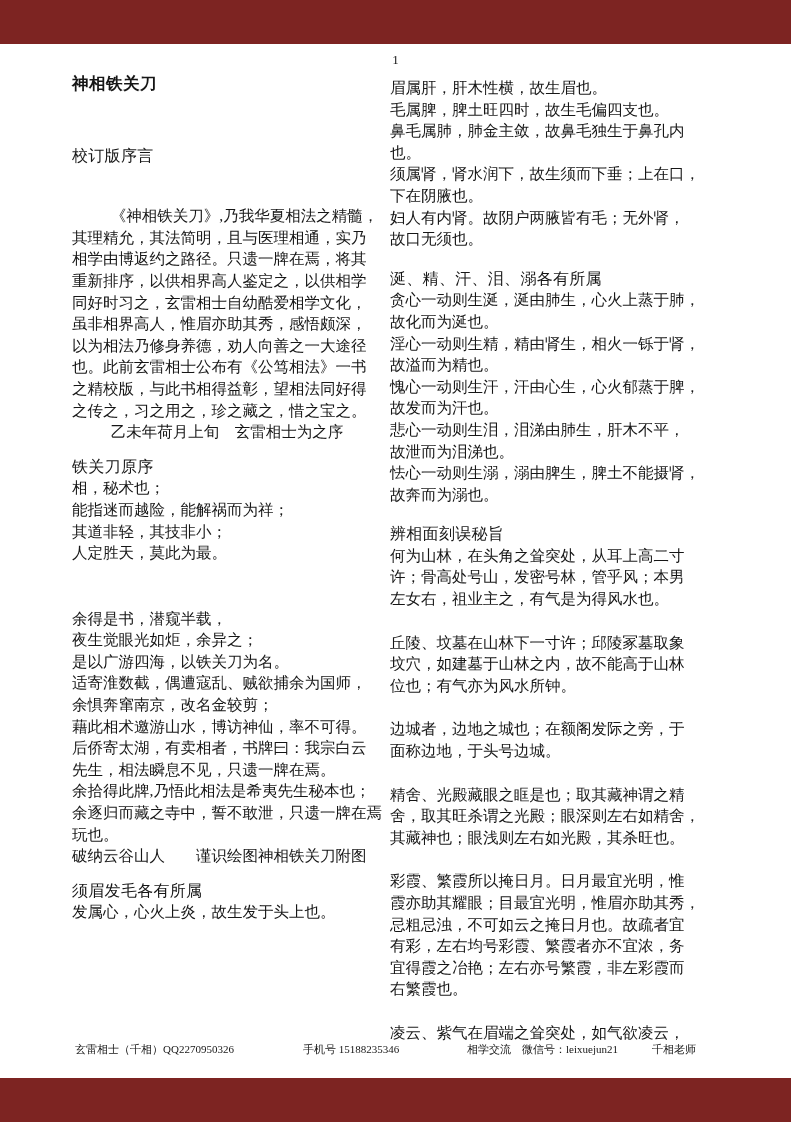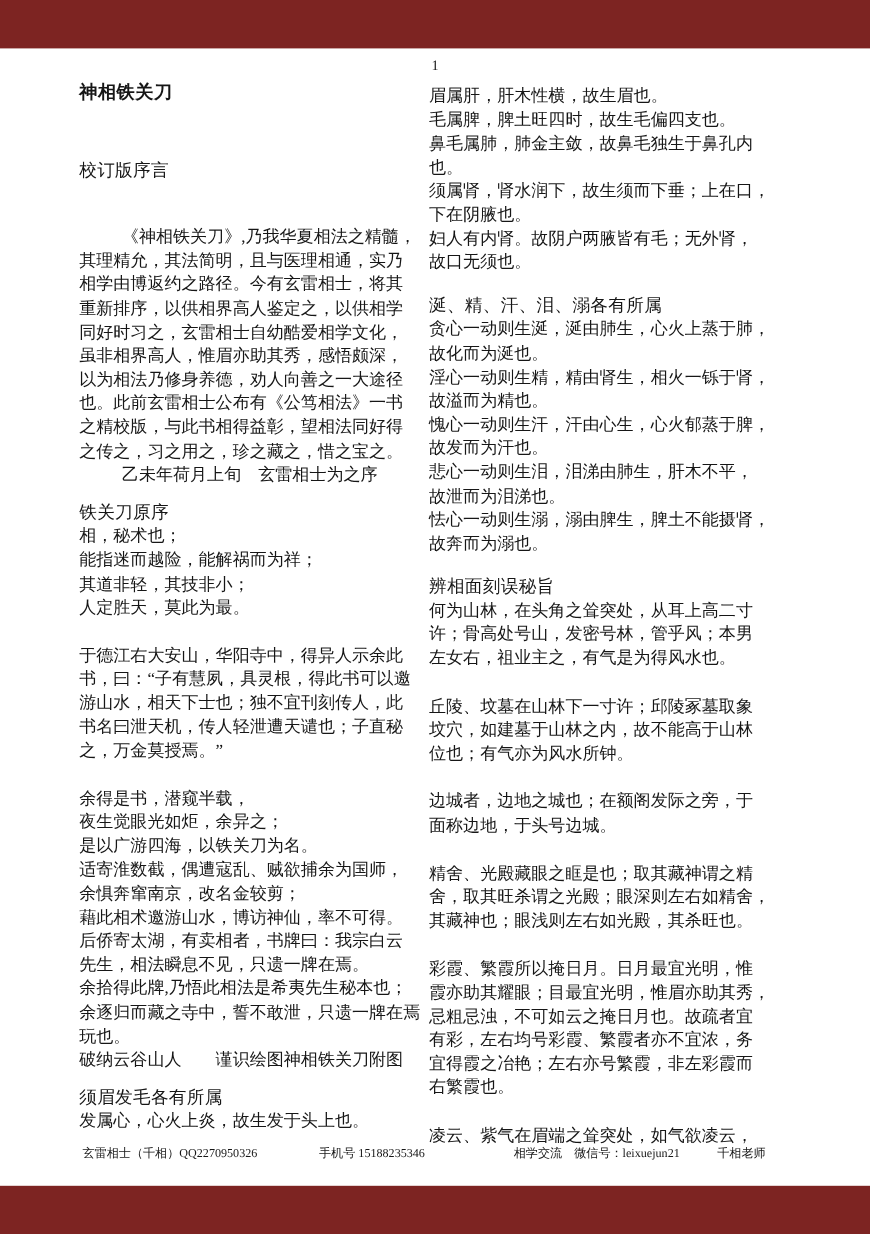--- a/index.html
+++ b/index.html
@@ -55,48 +55,41 @@
         <div class="tline">神相铁关刀</div>
       </div>
       <div class="spacer sp50"></div>
       <div class="block heading">
         <div class="tline">校订版序言</div>
       </div>
       <div class="spacer sp39"></div>
       <div class="block text">
         <div class="tline indent">《神相铁关刀》,乃我华夏相法之精髓，</div>
         <div class="tline">其理精允，其法简明，且与医理相通，实乃</div>
-        <div class="tline">相学由博返约之路径。今有玄雷相士，将其</div>
+        <div class="tline">相学由博返约之路径。只遗一牌在焉，将其</div>
         <div class="tline">重新排序，以供相界高人鉴定之，以供相学</div>
         <div class="tline">同好时习之，玄雷相士自幼酷爱相学文化，</div>
         <div class="tline">虽非相界高人，惟眉亦助其秀，感悟颇深，</div>
         <div class="tline">以为相法乃修身养德，劝人向善之一大途径</div>
         <div class="tline">也。此前玄雷相士公布有《公笃相法》一书</div>
         <div class="tline">之精校版，与此书相得益彰，望相法同好得</div>
         <div class="tline">之传之，习之用之，珍之藏之，惜之宝之。</div>
         <div class="tline indent">乙未年荷月上旬　玄雷相士为之序</div>
       </div>
       <div class="spacer sp13"></div>
       <div class="block heading">
         <div class="tline">铁关刀原序</div>
       </div>
       <div class="block text">
         <div class="tline">相，秘术也；</div>
         <div class="tline">能指迷而越险，能解祸而为祥；</div>
         <div class="tline">其道非轻，其技非小；</div>
         <div class="tline">人定胜天，莫此为最。</div>
       </div>
       <div class="spacer sp22"></div>
-      <div class="block text">
-        <div class="tline">于德江右大安山，华阳寺中，得异人示余此</div>
-        <div class="tline">书，曰：“子有慧夙，具灵根，得此书可以邀</div>
-        <div class="tline">游山水，相天下士也；独不宜刊刻传人，此</div>
-        <div class="tline">书名曰泄天机，传人轻泄遭天谴也；子直秘</div>
-        <div class="tline">之，万金莫授焉。”</div>
-      </div>
       <div class="spacer sp22"></div>
       <div class="block text">
         <div class="tline">余得是书，潜窥半载，</div>
         <div class="tline">夜生觉眼光如炬，余异之；</div>
         <div class="tline">是以广游四海，以铁关刀为名。</div>
         <div class="tline">适寄淮数截，偶遭寇乱、贼欲捕余为国师，</div>
         <div class="tline">余惧奔窜南京，改名金较剪；</div>
         <div class="tline">藉此相术邀游山水，博访神仙，率不可得。</div>
         <div class="tline">后侨寄太湖，有卖相者，书牌曰：我宗白云</div>
         <div class="tline">先生，相法瞬息不见，只遗一牌在焉。</div>
@@ -177,18 +170,18 @@
       </div>
       <div class="spacer sp22"></div>
       <div class="block text">
         <div class="tline">凌云、紫气在眉端之耸突处，如气欲凌云，</div>
       </div>
     </div>
 </div>
 
 <div class="footer">
     <span style="left: 75px;">玄雷相士（千相）QQ2270950326</span>
-    <span style="left: 290px;">手机号 15188235346</span>
+    <span style="left: 303px;">手机号 15188235346</span>
     <span style="left: 467px;">相学交流　微信号：leixuejun21</span>
     <span style="left: 652px;">千相老师</span>
   </div>
 
 <div class="band band-bottom" style="background: rgb(125, 36, 34);"></div>
 
 </body></html>

